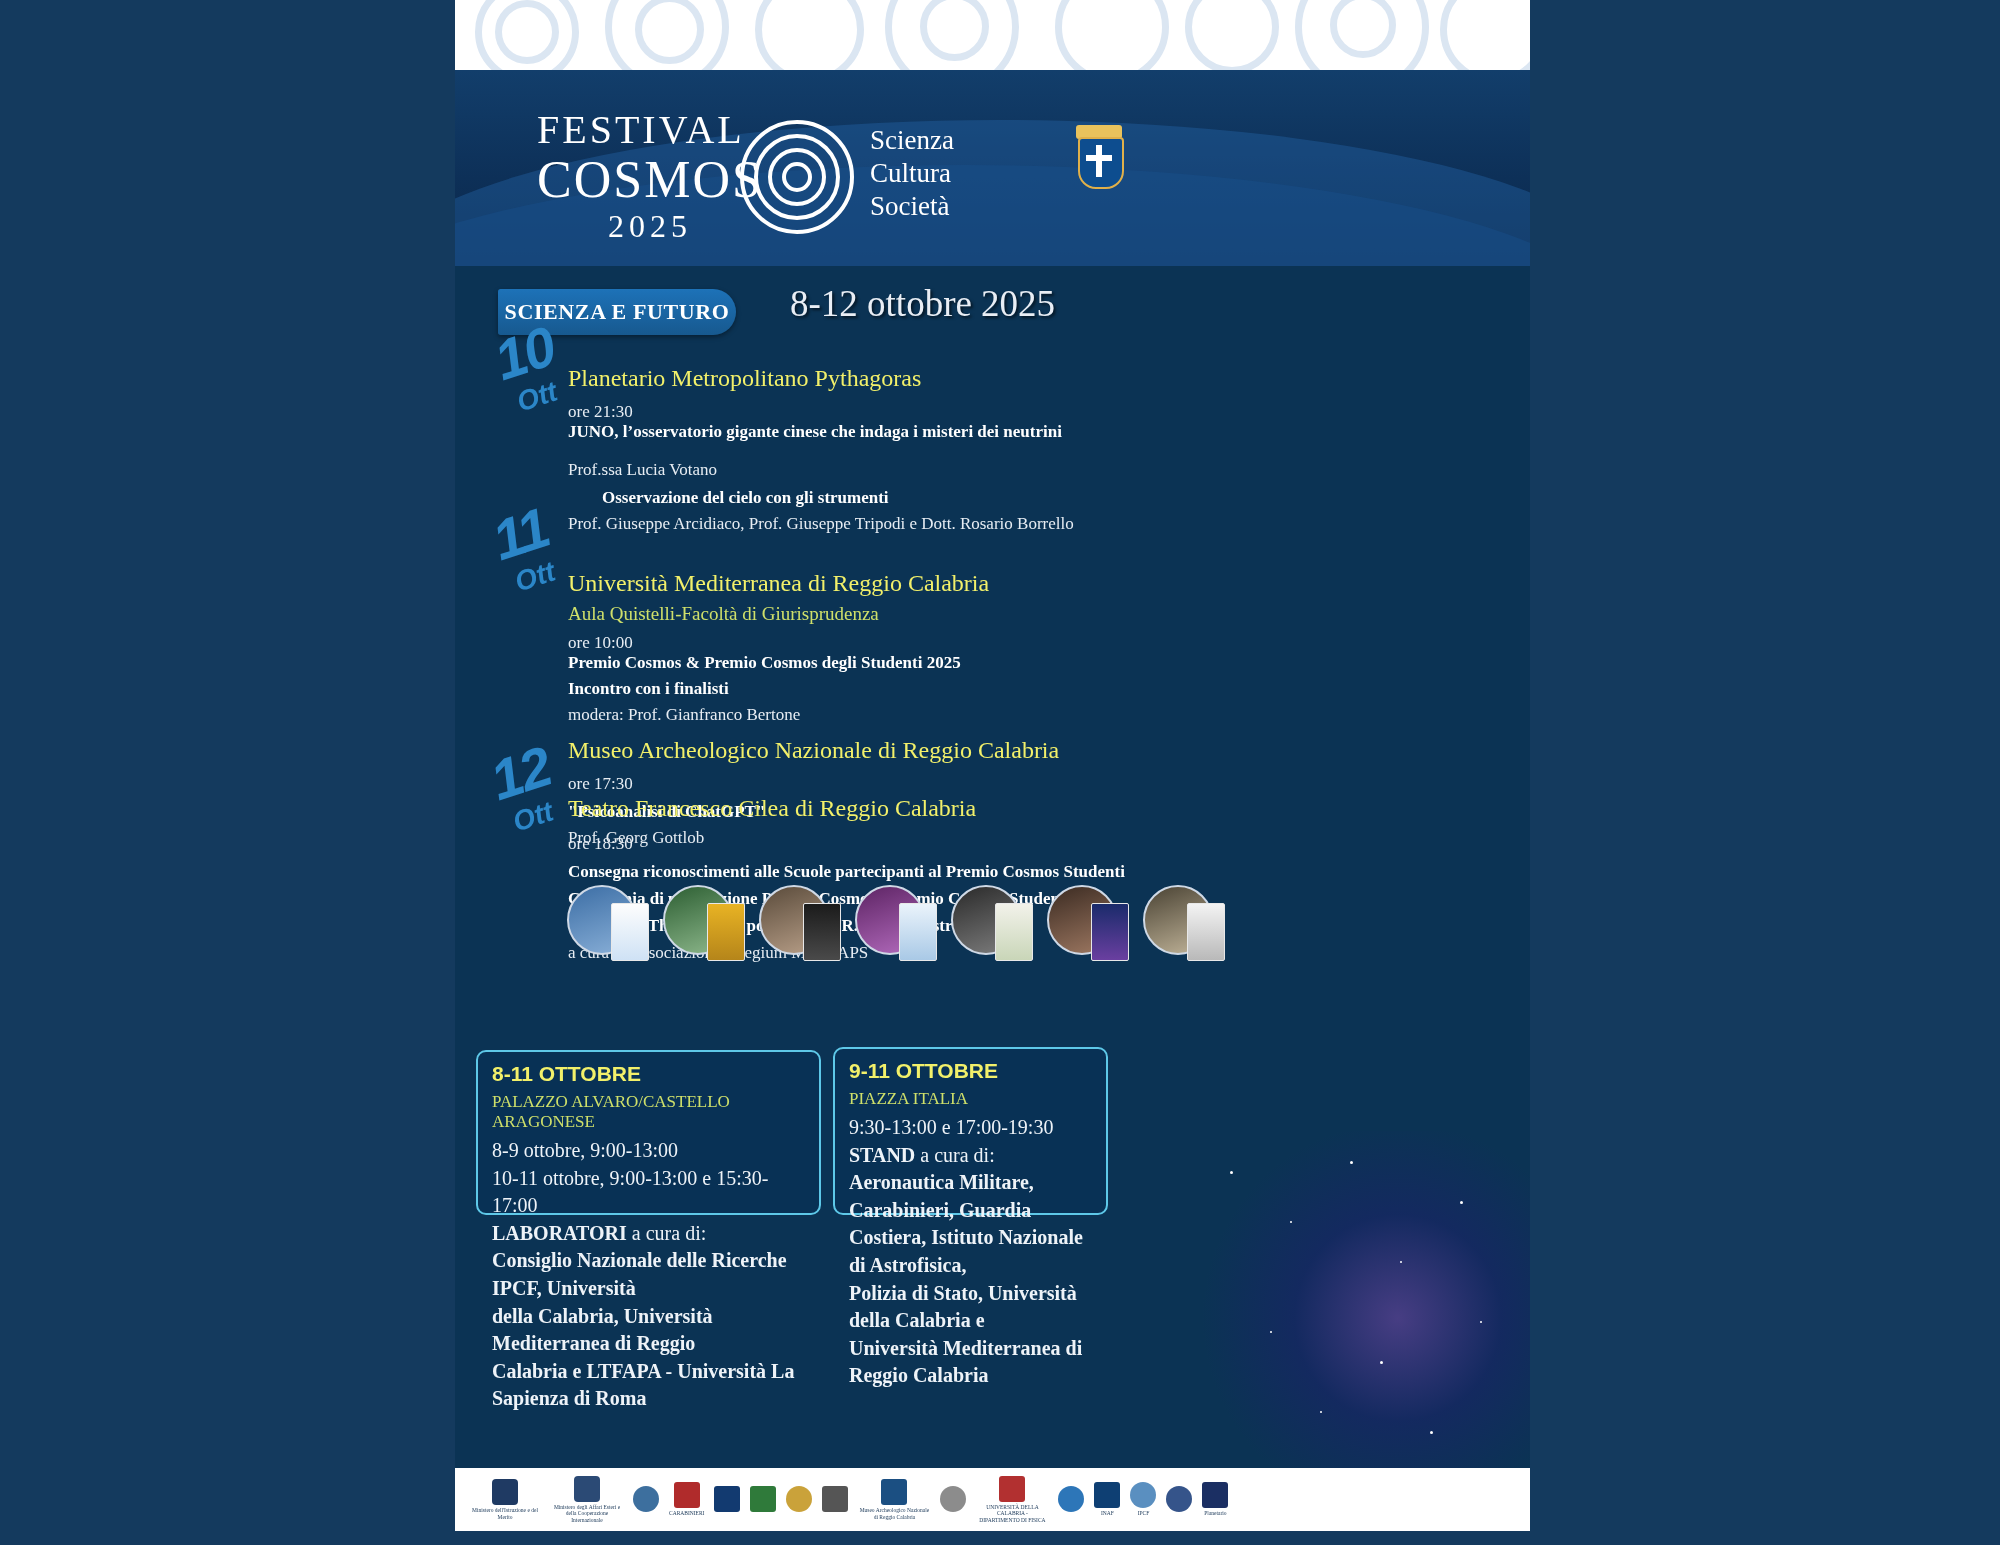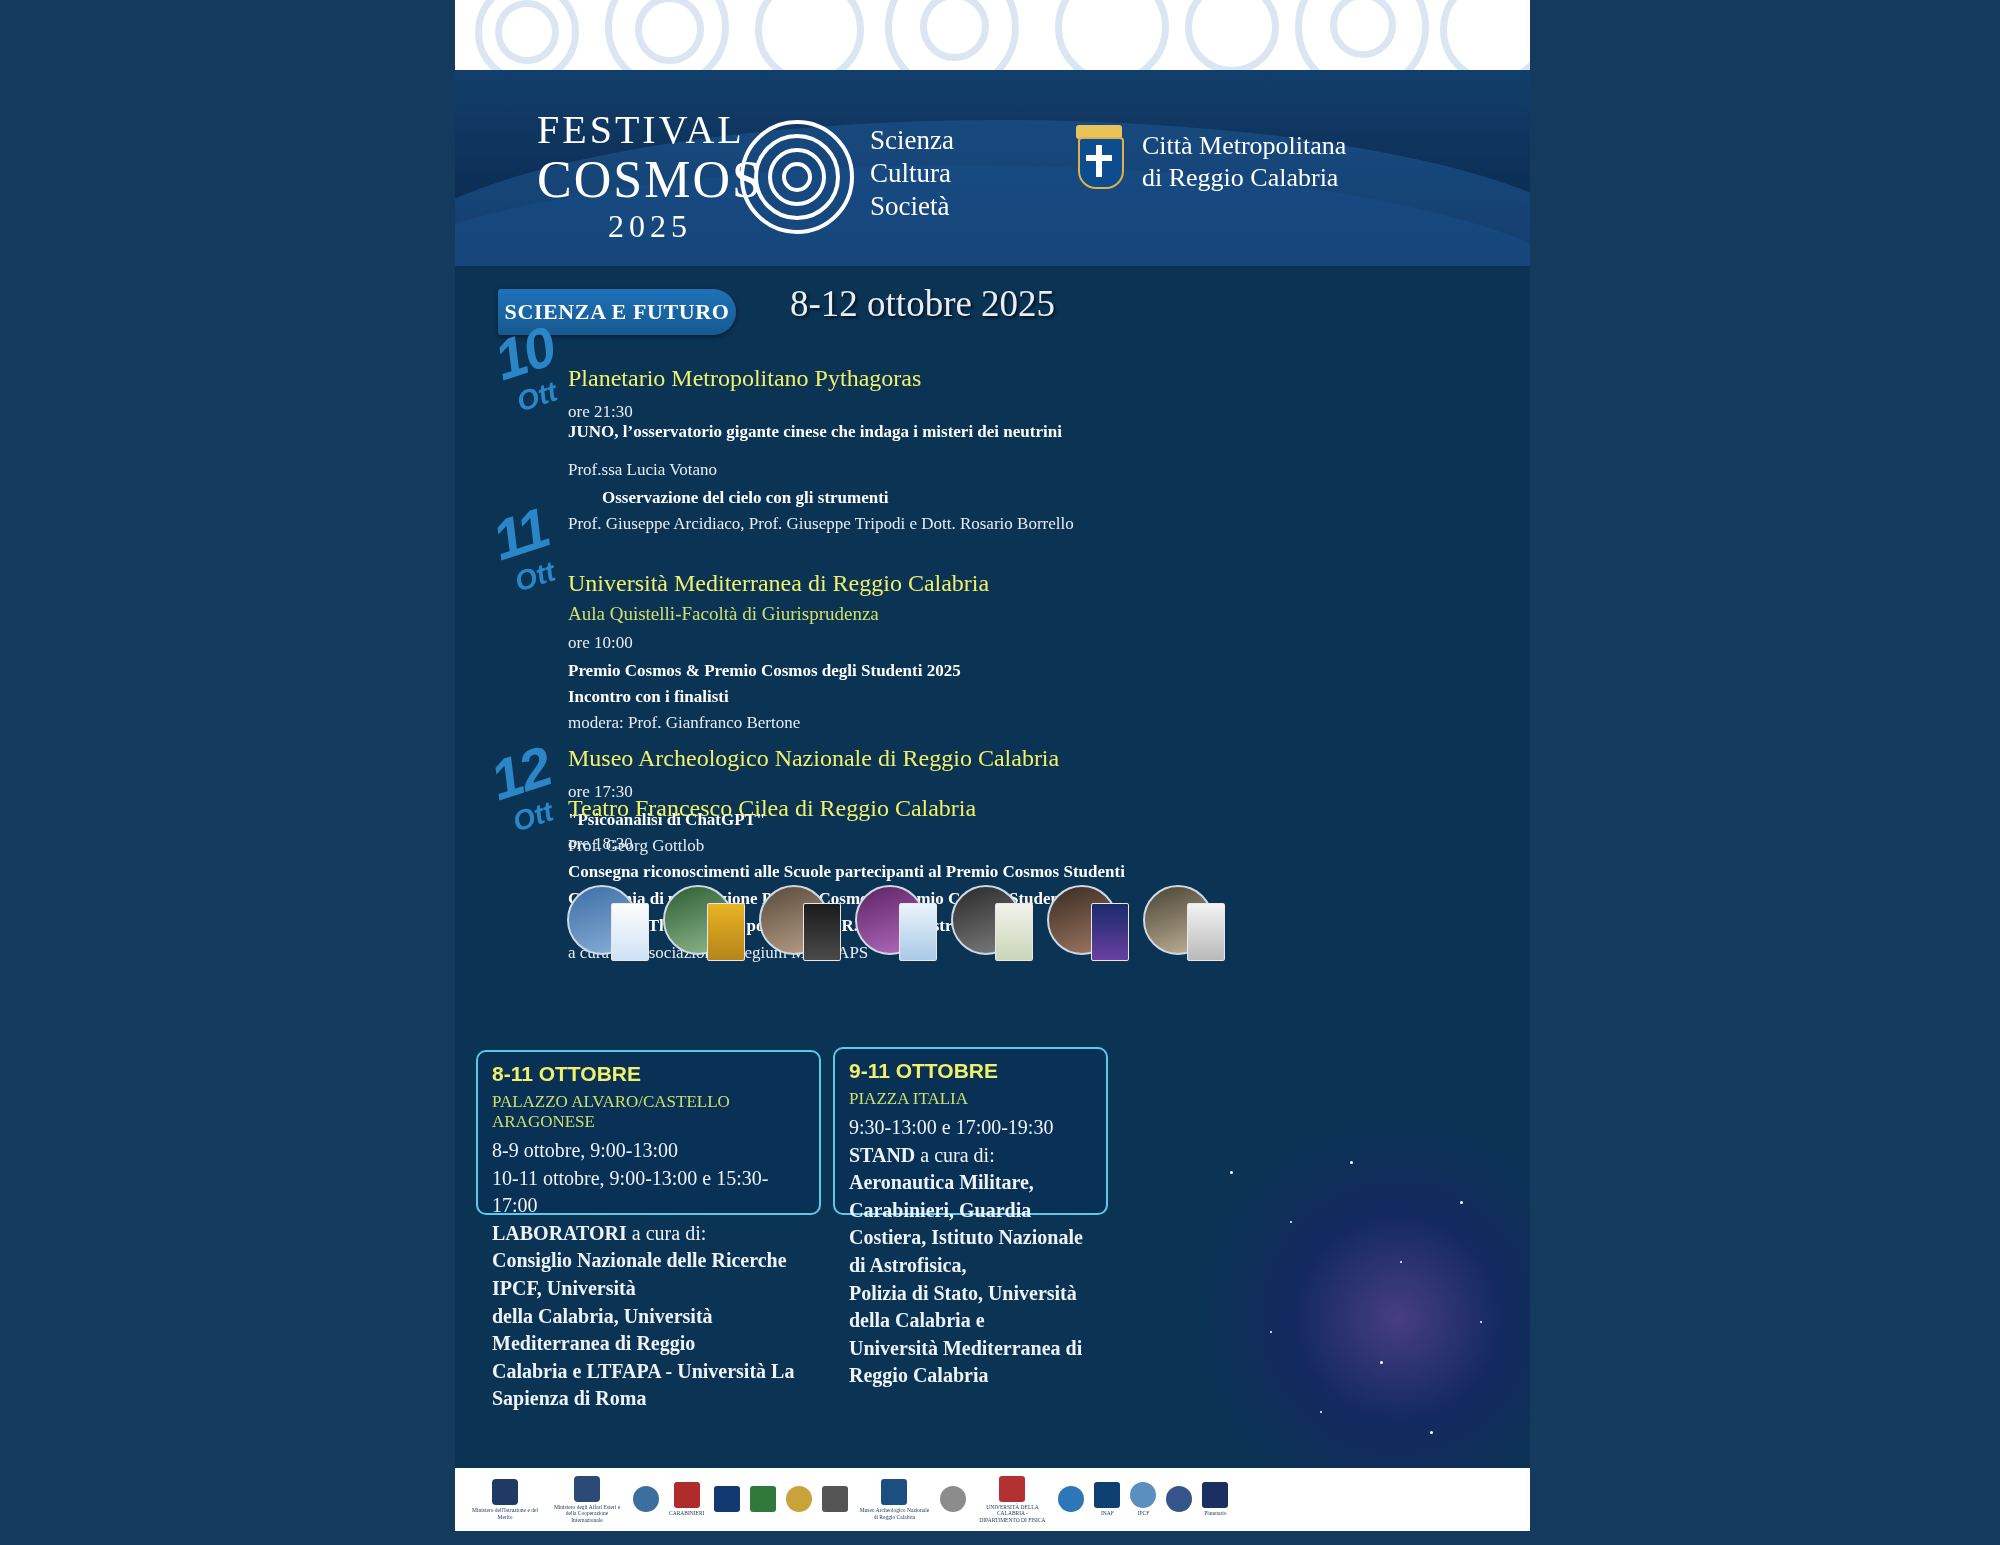--- a/index.html
+++ b/index.html
@@ -164,24 +164,20 @@
       <div>Società</div>
     </div>
 
     <div class="cityblk">
       <div class="crest">
         <div class="crown"></div>
         <div class="shield"></div>
         <div class="cross-v"></div>
         <div class="cross-h"></div>
       </div>
-      <div class="cityname">
-        <div>Città Metropolitana</div>
-        <div>di Reggio Calabria</div>
-      </div>
     </div>
   </div>
 
   <div class="ribbon">
     <span>SCIENZA E FUTURO</span>
   </div>
   <div class="dates">8-12 ottobre 2025</div>
 
   <div class="daynum" style="left:40px;top:320px;">
     <span class="n">10</span>
@@ -197,21 +193,21 @@
   </div>
 
   <div class="daynum" style="left:38px;top:500px;">
     <span class="n">11</span>
     <span class="m">Ott</span>
   </div>
   <div class="blk" style="top:570px;">
     <div class="venue">Università Mediterranea di Reggio Calabria</div>
     <div class="subvenue" style="margin-top:6px;">Aula Quistelli-Facoltà di Giurisprudenza</div>
     <div class="time" style="margin-top:8px;">ore 10:00</div>
-    <div class="titleb" style="margin-top:8px;">Premio Cosmos &amp; Premio Cosmos degli Studenti 2025</div>
+    <div class="titleb" style="">Premio Cosmos &amp; Premio Cosmos degli Studenti 2025</div>
     <div class="titleb" style="margin-top:6px;">Incontro con i finalisti</div>
     <div class="speaker" style="margin-top:6px;">modera: Prof. Gianfranco Bertone</div>
     <div class="venue" style="margin-top:12px;">Museo Archeologico Nazionale di Reggio Calabria</div>
     <div class="time" style="margin-top:10px;">ore 17:30</div>
     <div class="titleb" style="margin-top:8px;">"Psicoanalisi di ChatGPT"</div>
     <div class="speaker" style="margin-top:6px;">Prof. Georg Gottlob</div>
   </div>
 
   <div class="daynum" style="left:36px;top:740px;">
     <span class="n">12</span>

